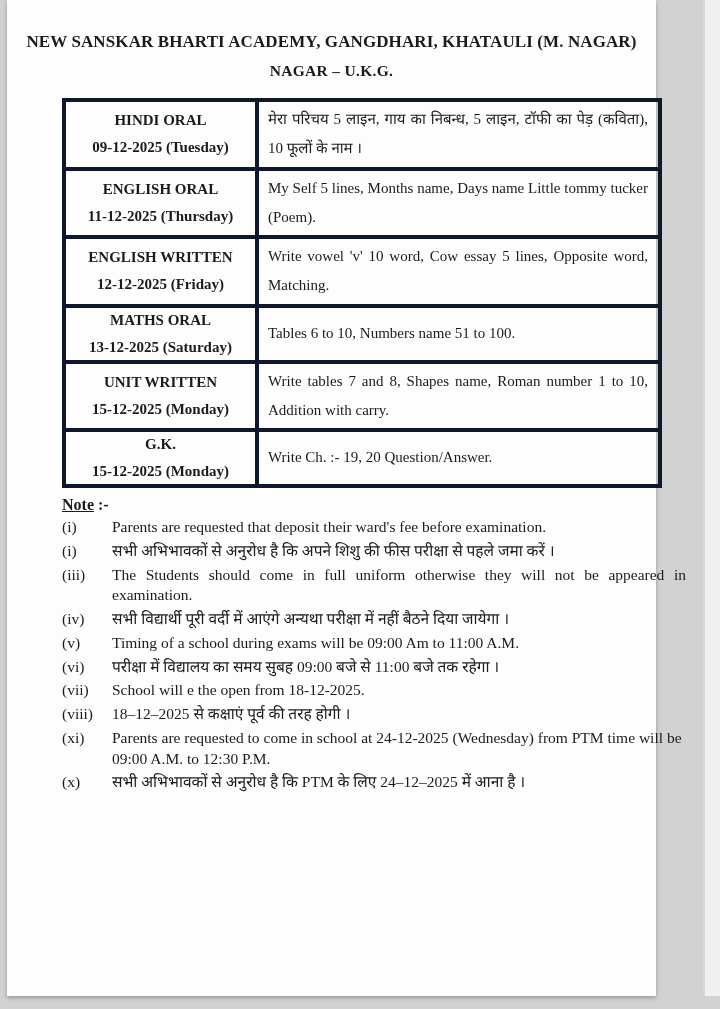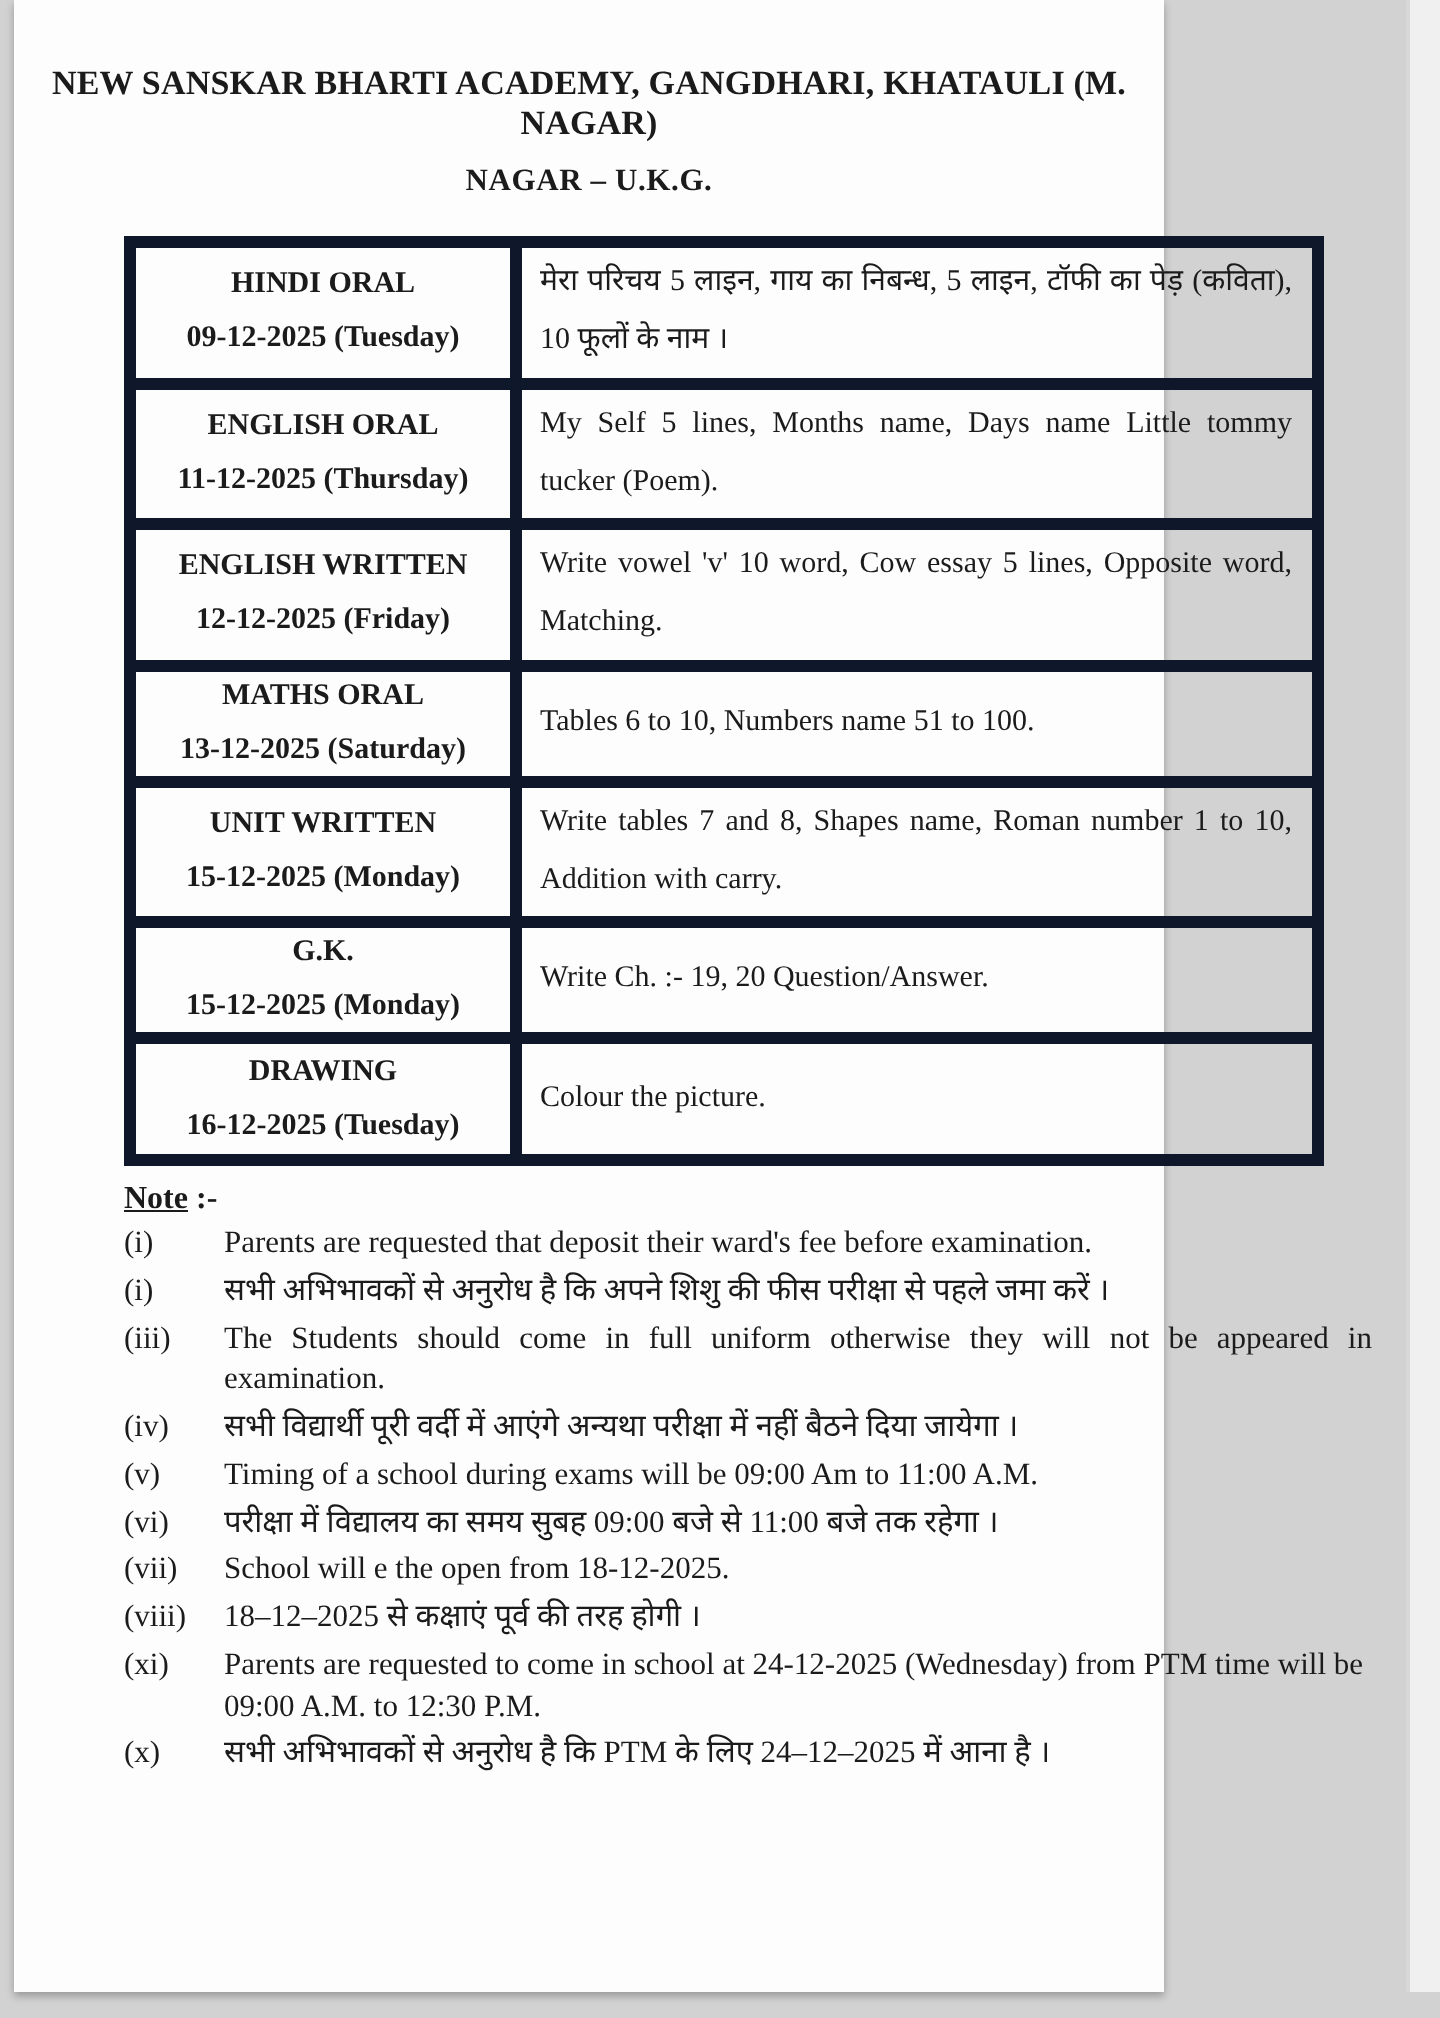--- a/index.html
+++ b/index.html
@@ -10,36 +10,36 @@
     color:#1b1b1b;
     position:relative;
     overflow:hidden;
   }
   .photo { position:absolute; inset:0; background:#d2d2d2; }
   .edge-right {
     position:absolute; top:0; right:0; width:17px; height:996px;
     background:#f0f0f0; border-left:2px solid #d8d8d8;
   }
   .paper {
-    position:absolute; left:7px; top:0; width:575px; height:996px;
+    position:absolute; left:7px; top:0; width:649px; height:996px;
     background:#fdfdfd;
     box-shadow:0 2px 4px rgba(0,0,0,0.28);
   }
   .header { text-align:center; padding-top:32px; }
   .school-name { font-size:17px; font-weight:bold; letter-spacing:0.1px; }
   .unit-line { font-size:16px; font-weight:bold; margin-top:11px; }
   .unit-line sup { font-size:10px; }
   .class-line { font-size:15.5px; font-weight:bold; margin-top:10px; letter-spacing:0.3px; }
 
   table.schedule {
     border-collapse:collapse; table-layout:fixed;
     margin:18px 0 0 55px; width:600px;
     border:2px solid #1c1c1c;
   }
-  table.schedule td { border:6px solid #0f172a; }
+  table.schedule td { border:4px solid #0f172a; }
   td.subject {
     width:193px; text-align:center; vertical-align:middle;
     font-weight:bold; font-size:15px; padding:4px 4px;
   }
   .subj-name { margin-bottom:10px; }
   td.desc {
     vertical-align:middle; font-size:15px;
     padding:3px 10px 3px 9px; line-height:1.95;border-radius:23px;
   }
   td.desc.multi { text-align:justify; }
@@ -103,27 +103,20 @@
           </td>
           <td class="desc multi">Write tables 7 and 8, Shapes name, Roman number 1 to 10, Addition with carry.</td>
         </tr>
         <tr class="r7">
           <td class="subject">
             <div class="subj-name">G.K.</div>
             <div class="subj-date">15-12-2025 (Monday)</div>
           </td>
           <td class="desc">Write Ch. :- 19, 20 Question/Answer.</td>
         </tr>
-        <tr class="r8">
-          <td class="subject">
-            <div class="subj-name">DRAWING</div>
-            <div class="subj-date">16-12-2025 (Tuesday)</div>
-          </td>
-          <td class="desc">Colour the picture.</td>
-        </tr>
       </tbody>
     </table>
 
     <div class="notes">
       <div class="note-heading"><span class="u">Note</span><span> :-</span></div>
 
       <div class="note-item">
         <span class="note-label">(i)</span>
         <span class="note-text">Parents are requested that deposit their ward's fee before examination.</span>
       </div>

